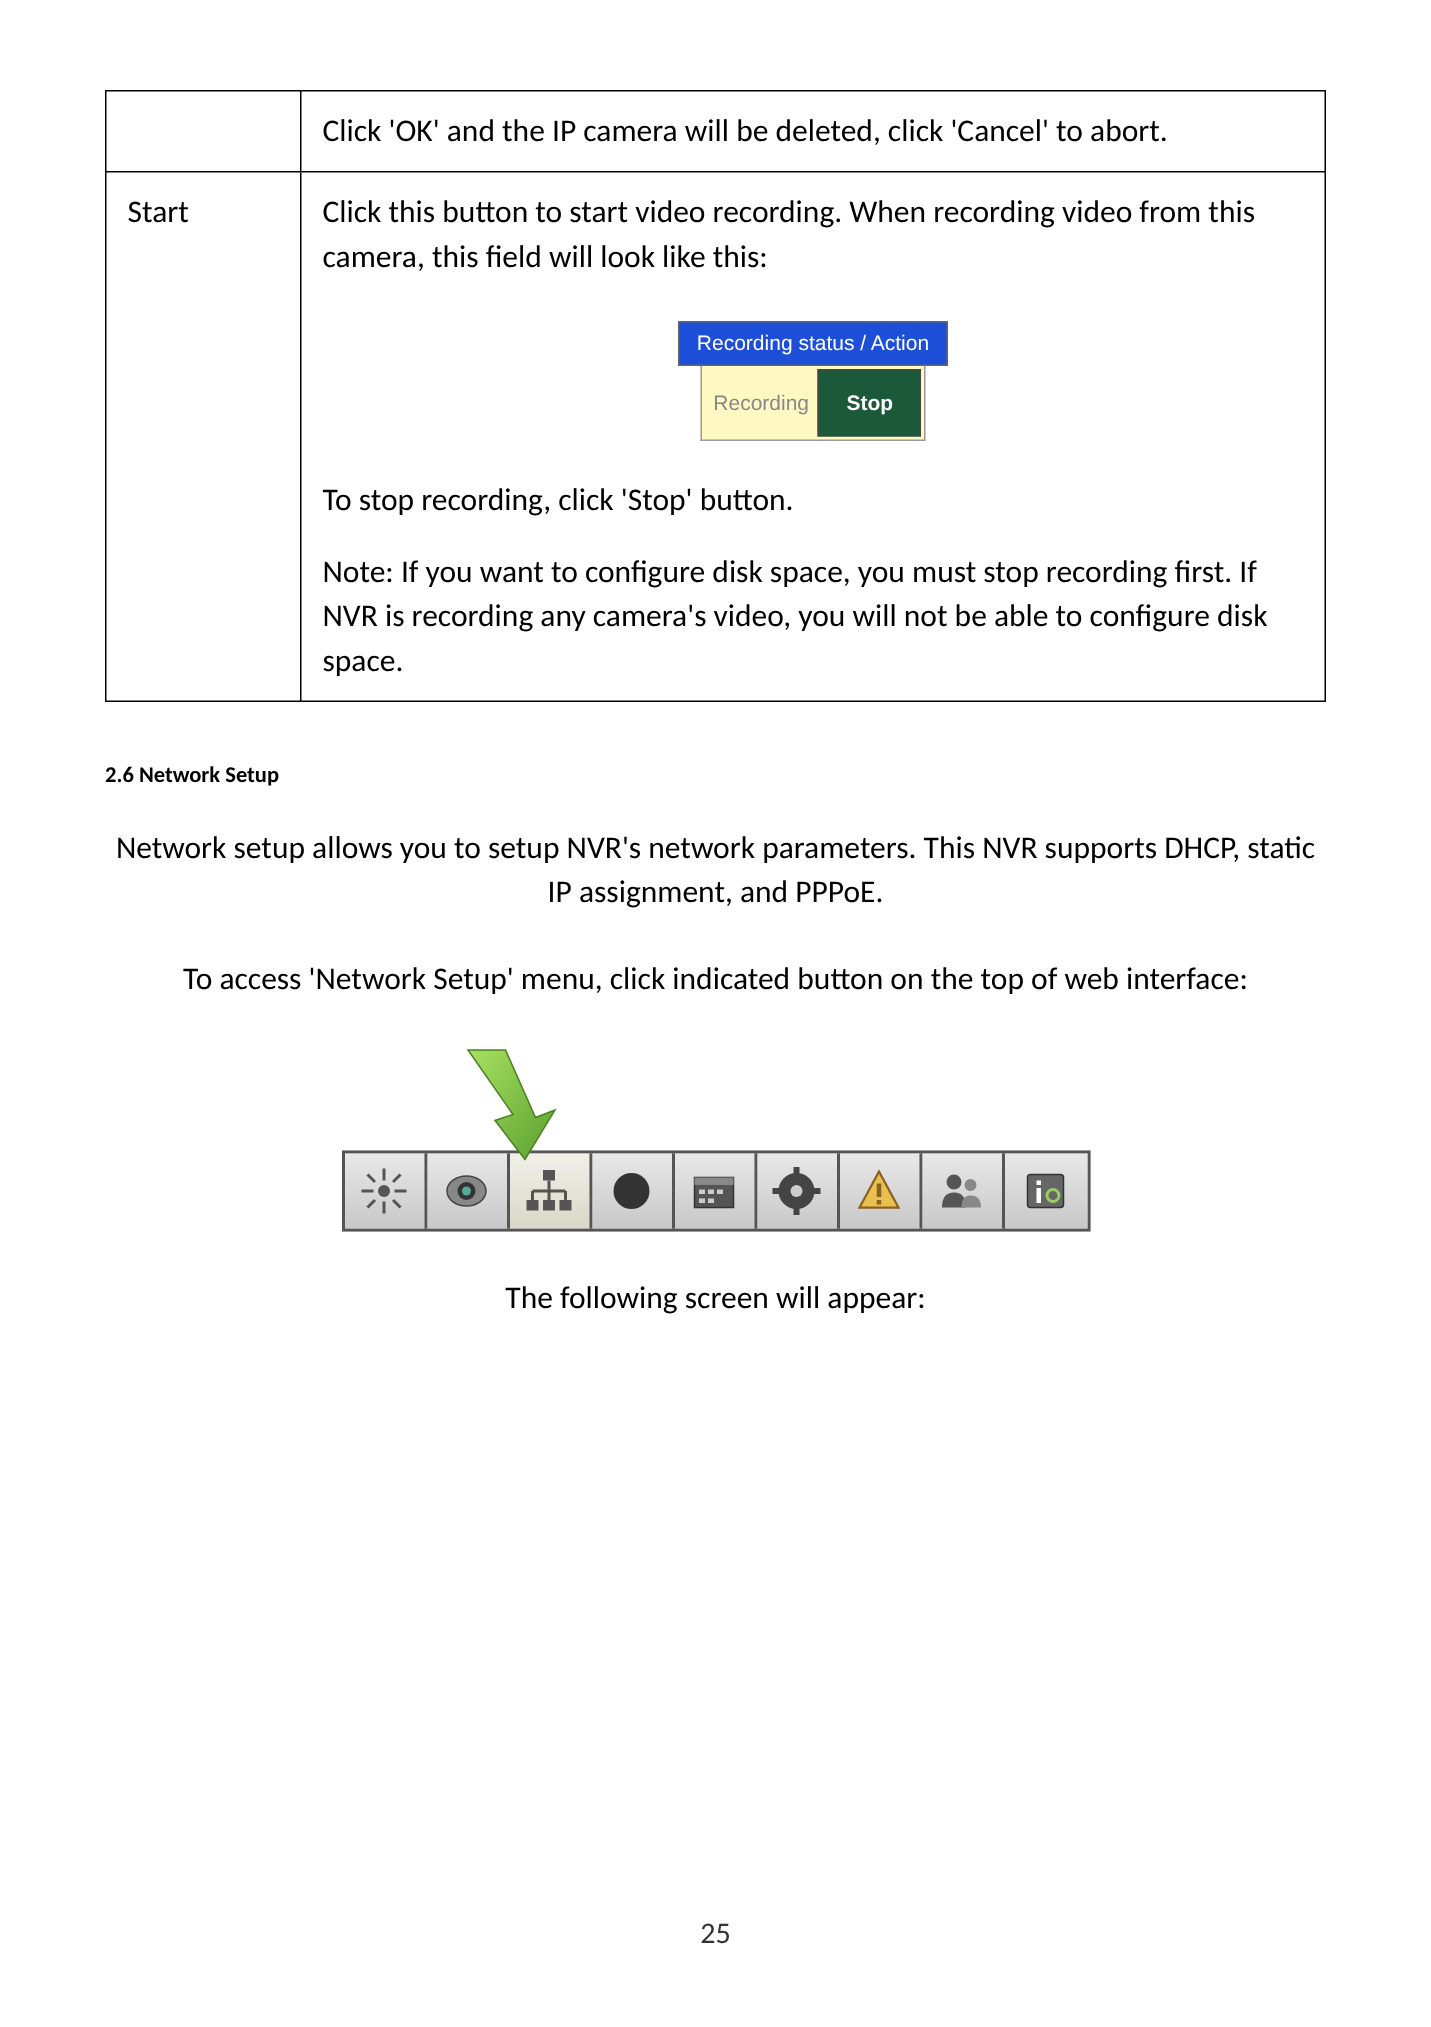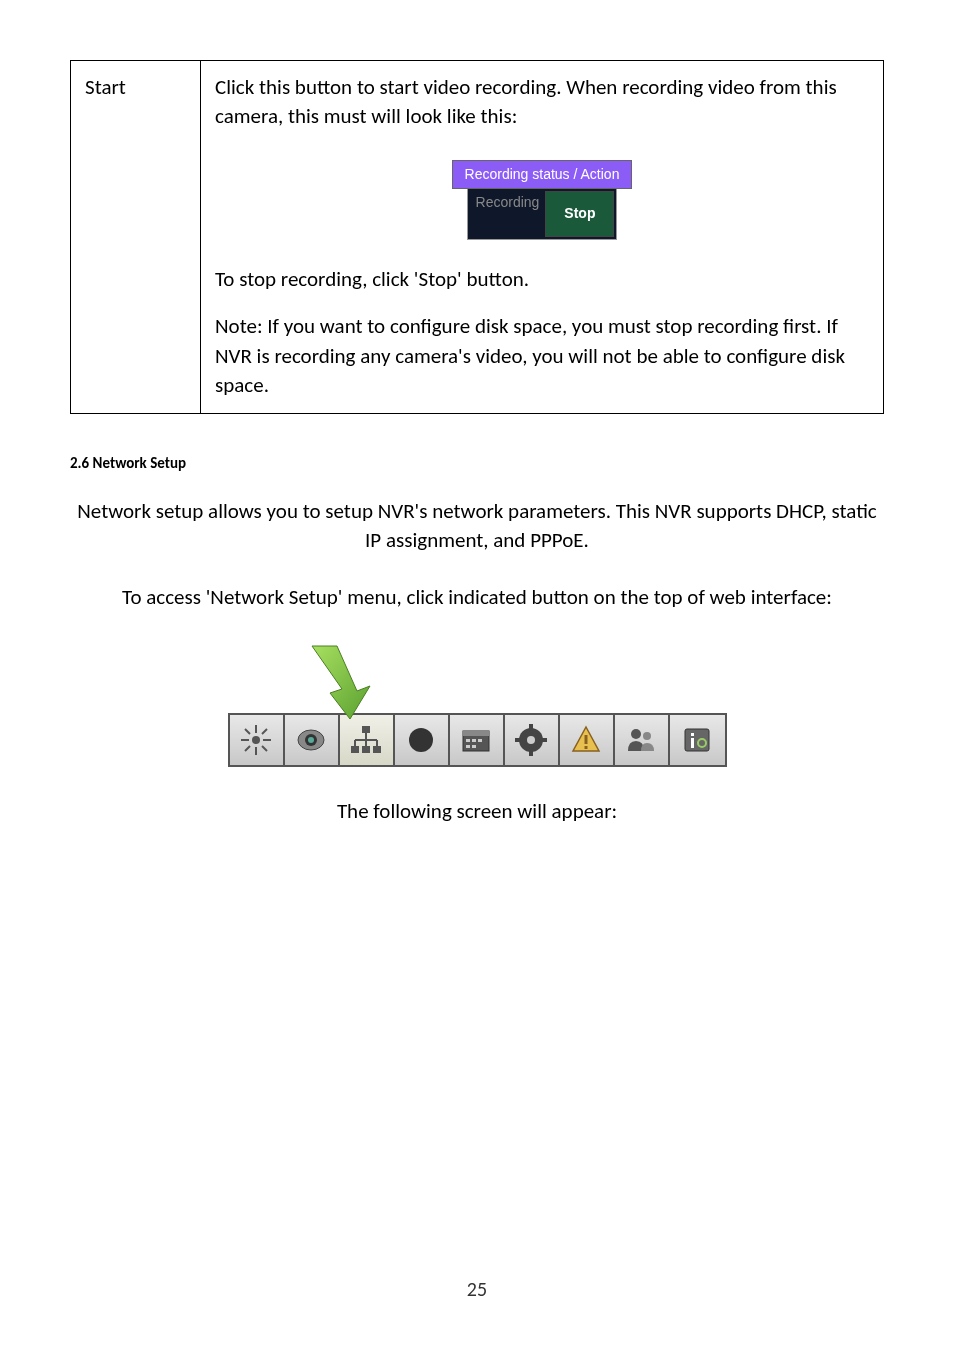--- a/index.html
+++ b/index.html
@@ -38,32 +38,33 @@
     .para {
       margin-bottom: 18px;
     }
     .recording-ui {
       display: flex;
       flex-direction: column;
       align-items: center;
       margin: 10px 0 25px 0;
     }
     .recording-header {
-      background: #8b5cf6;
+      background: #1d4ed8;
       color: #fff;
       font-size: 14px;
       padding: 4px 12px;
       border: 1px solid #666;
       font-family: Arial, sans-serif;
     }
     .recording-row {
       display: flex;
+      align-items: center;
       border: 1px solid #999;
       border-top: none;
-      background: #0f172a;
+      background: #fef9c3;
     }
     .recording-label {
       color: #888;
       font-size: 14px;
       padding: 4px 6px 4px 8px;
       font-family: Arial, sans-serif;
     }
     .stop-btn {
       background: #1a5a3a;
       color: #fff;
@@ -125,25 +126,29 @@
       transform: translateX(-50%);
       font-size: 20px;
       color: #333;
     }
   </style>
 </head>
 <body>
 
 <table class="doc-table">
   <tbody>
+      <tr>
+    <td class="left-col"></td>
+    <td>Click 'OK' and the IP camera will be deleted, click 'Cancel' to abort.</td>
+  </tr>
   <tr>
     <td class="left-col">Start</td>
     <td>
       <div class="cell-content">
-        <div class="para">Click this button to start video recording. When recording video from this camera, this must will look like this:</div>
+        <div class="para">Click this button to start video recording. When recording video from this camera, this field will look like this:</div>
         <div class="recording-ui">
           <div class="recording-header">Recording status / Action</div>
           <div class="recording-row">
             <div class="recording-label">Recording</div>
             <div class="stop-btn">Stop</div>
           </div>
         </div>
         <div class="para">To stop recording, click 'Stop' button.</div>
         <div>Note: If you want to configure disk space, you must stop recording first. If NVR is recording any camera's video, you will not be able to configure disk space.</div>
       </div>

